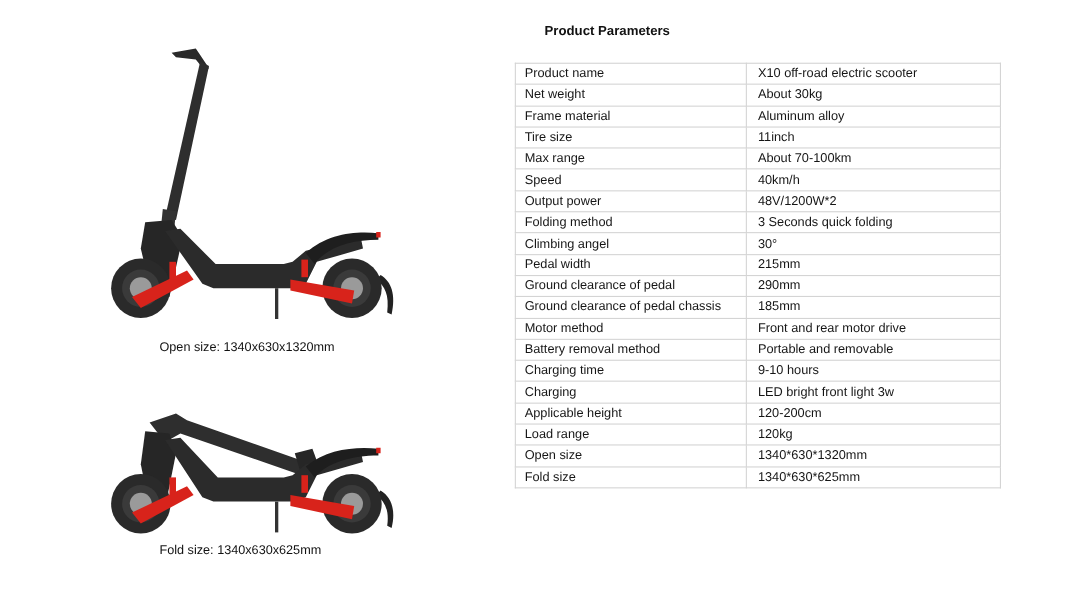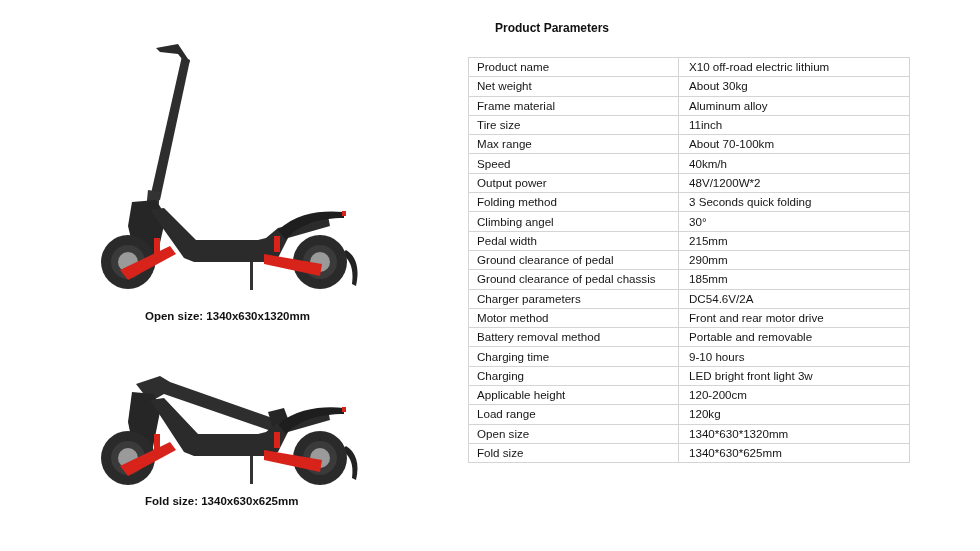--- a/index.html
+++ b/index.html
@@ -1,18 +1,18 @@
 <!DOCTYPE html>
 <html><head>
 <meta charset="utf-8">
 <style>
   html, body { margin:0; padding:0; background:#ffffff; }
   body { width:980px; height:551px; position:relative; overflow:hidden;
          font-family:"Liberation Sans", sans-serif; color:#111; }
-  .left-panel { position:absolute; left:0; top:0; width:460px; height:551px;font-weight:bold; }
+  .left-panel { position:absolute; left:0; top:0; width:460px; height:551px; }
   .scooter { position:absolute; }
   .caption { position:absolute; font-size:11.5px; color:#111; white-space:nowrap; }
   .params-title { position:absolute; left:475px; top:21px; font-size:12px; font-weight:bold; color:#111;padding-left:20px; }
   table.params { position:absolute; left:468px; top:41px; width:442px; border-collapse:collapse; table-layout:fixed;margin-top:16px; }
   table.params td { border:1px solid #d4d4d4; height:18.3px; padding:0 0 0 8px; font-size:11.6px;
                     line-height:18px; color:#151515; white-space:nowrap; overflow:hidden; vertical-align:middle; }
   table.params td.k { width:201px; }
   table.params td.v { padding-left:10px; }
 </style>
 </head>
@@ -82,21 +82,21 @@
   </svg>
   <div class="caption" style="left:145px;top:495px">Fold size: 1340x630x625mm</div>
 </div>
 
 <div class="params-title">Product Parameters</div>
 
 <table class="params">
   <tbody id="param-rows">
       <tr>
         <td class="k">Product name</td>
-        <td class="v">X10 off-road electric lithium</td>
+        <td class="v">X10 off-road electric scooter</td>
       </tr>
       <tr>
         <td class="k">Net weight</td>
         <td class="v">About 30kg</td>
       </tr>
       <tr>
         <td class="k">Frame material</td>
         <td class="v">Aluminum alloy</td>
       </tr>
       <tr>
@@ -129,24 +129,20 @@
       </tr>
       <tr>
         <td class="k">Ground clearance of pedal</td>
         <td class="v">290mm</td>
       </tr>
       <tr>
         <td class="k">Ground clearance of pedal chassis</td>
         <td class="v">185mm</td>
       </tr>
       <tr>
-        <td class="k">Charger parameters</td>
-        <td class="v">DC54.6V/2A</td>
-      </tr>
-      <tr>
         <td class="k">Motor method</td>
         <td class="v">Front and rear motor drive</td>
       </tr>
       <tr>
         <td class="k">Battery removal method</td>
         <td class="v">Portable and removable</td>
       </tr>
       <tr>
         <td class="k">Charging time</td>
         <td class="v">9-10 hours</td>

